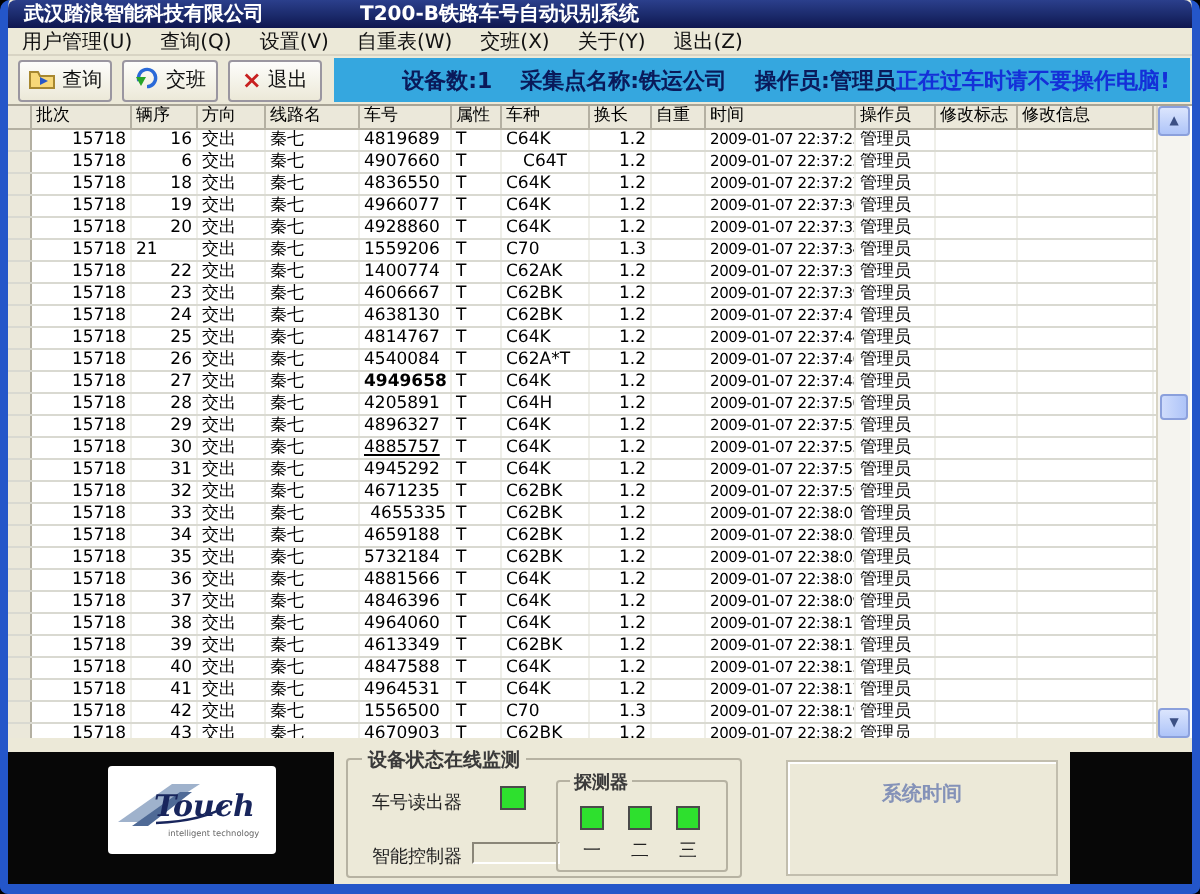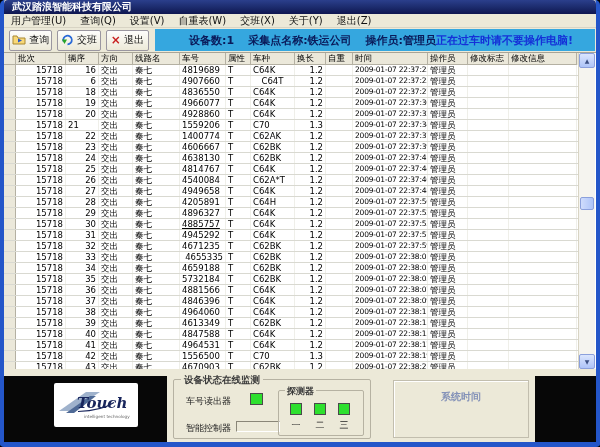--- a/index.html
+++ b/index.html
@@ -25,21 +25,21 @@
   
   .toolbar { height:24px; flex:0 0 24px; background:#ece9d8; display:flex; align-items:center; }
   .tb-btn { height:21px; width:57px; margin-left:5px; background:linear-gradient(to bottom,#fdfdfb,#ece9d8);
     border:1px solid #9a96a0; border-radius:2px; display:flex; align-items:center; justify-content:center;
     gap:3px; font-size:10px; color:#111; cursor:default; }
   .tb-btn .x-glyph { color:#c82020; font-weight:bold; font-size:12px; line-height:10px; }
   .infobar { flex:1; align-self:stretch; margin:1px 1px 1px 6px; background:#35a7df;
     display:flex; align-items:center; font-weight:bold; font-size:11px; color:#0a1a5a; white-space:nowrap; }
   .infobar .seg { margin-left:14px; }
   .infobar .seg:first-child { margin-left:34px; }
-  .infobar .warning { margin-left:auto; margin-right:22px; color:#1430d8; }
+  .infobar .warning { margin-left:auto; margin-right:10px; color:#1430d8; }
 
   
   .grid { flex:0 0 317px; height:317px; background:#fff; display:flex; border-top:1px solid #a8a496; }
   .grid-main { width:574px; display:flex; flex-direction:column; }
   .grid-header { height:12px; flex:0 0 12px; display:flex; background:#ebe8da; }
   .grid-header .cell { border-right:1px solid #b4b0a2; border-bottom:1px solid #b4b0a2;
     font-size:8.5px; line-height:11px; padding:0 2px; overflow:hidden; white-space:nowrap; color:#000; }
   .grid-body { flex:1; display:flex; flex-direction:column; background:#fff; }
   .grid-row { flex:1; display:flex; border-bottom:1px solid #d9d9d1; background:#fff; }
   .grid-row .cell { font-size:8.5px; line-height:10px; padding:0 2px; overflow:hidden;
@@ -88,20 +88,21 @@
   .time-title { margin-top:9px; font-size:10px; font-weight:bold; color:#8492b8; }
   .time-value { margin-top:7px; font-size:12.5px; font-weight:bold; color:#2e6be0; white-space:nowrap; }
 </style>
 </head>
 <body>
 
 <div class="window">
 
   <div class="titlebar">
     <span class="company">武汉踏浪智能科技有限公司</span>
+    <span class="apptitle">T200-B铁路车号自动识别系统</span>
   </div>
 
   <div class="menubar">
     <span class="menu-item">用户管理(U)</span>
     <span class="menu-item">查询(Q)</span>
     <span class="menu-item">设置(V)</span>
     <span class="menu-item">自重表(W)</span>
     <span class="menu-item">交班(X)</span>
     <span class="menu-item">关于(Y)</span>
     <span class="menu-item">退出(Z)</span>
@@ -328,21 +329,21 @@
             <div class="cell" style="width: 40px; flex: 0 0 40px; text-align: left;">管理员</div>
             <div class="cell" style="width: 41px; flex: 0 0 41px; text-align: left;"></div>
             <div class="cell" style="width: 68px; flex: 0 0 68px; text-align: left;"></div>
           </div>
           <div class="grid-row">
             <div class="cell marker"></div>
             <div class="cell" style="width: 50px; flex: 0 0 50px; text-align: right;">15718</div>
             <div class="cell" style="width: 33px; flex: 0 0 33px; text-align: right;">27</div>
             <div class="cell" style="width: 34px; flex: 0 0 34px; text-align: left;">交出</div>
             <div class="cell" style="width: 47px; flex: 0 0 47px; text-align: left;">秦七</div>
-            <div class="cell" style="width: 46px; flex: 0 0 46px; text-align: left;">4949658</div>
+            <div class="cell" style="width: 46px; flex: 0 0 46px; text-align: left; font-weight: bold;">4949658</div>
             <div class="cell" style="width: 25px; flex: 0 0 25px; text-align: left;">T</div>
             <div class="cell" style="width: 44px; flex: 0 0 44px; text-align: left;">C64K</div>
             <div class="cell" style="width: 31px; flex: 0 0 31px; text-align: right;">1.2</div>
             <div class="cell" style="width: 27px; flex: 0 0 27px; text-align: left;"></div>
             <div class="cell c9" style="width: 75px; flex: 0 0 75px; text-align: left;">2009-01-07 22:37:48</div>
             <div class="cell" style="width: 40px; flex: 0 0 40px; text-align: left;">管理员</div>
             <div class="cell" style="width: 41px; flex: 0 0 41px; text-align: left;"></div>
             <div class="cell" style="width: 68px; flex: 0 0 68px; text-align: left;"></div>
           </div>
           <div class="grid-row">

